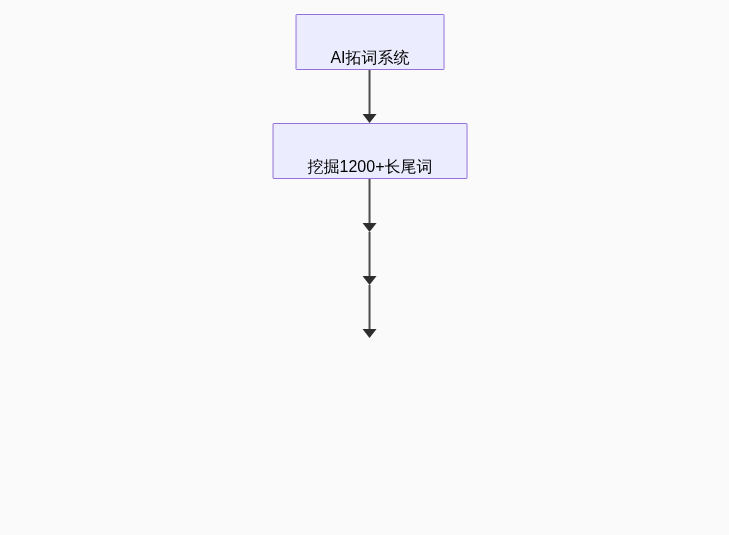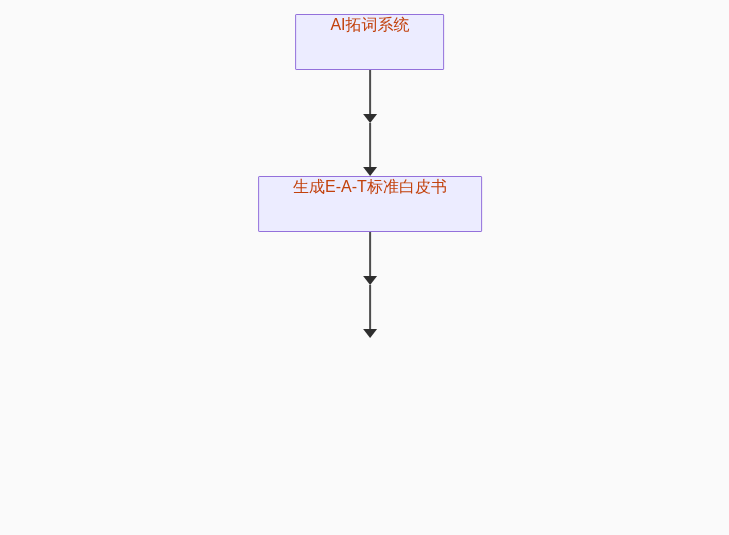--- a/index.html
+++ b/index.html
@@ -23,26 +23,26 @@
     transform: translateX(-50%);
     display: flex;
     flex-direction: column;
     align-items: center;
   }
   .node {
     box-sizing: border-box;
     height: 56px;
     padding: 0 34px;
     display: flex;
-    align-items: flex-start;
+    align-items: flex-end;
     justify-content: center;
     background: #ECECFF;
     border: 1px solid #9370DB;
     border-radius: 1px;
-    color: #c2410c;
+    color: #000000;
     font-size: 16px;
     white-space: nowrap;
   }
   .edge {
     height: 53px;
     display: flex;
     flex-direction: column;
     align-items: center;
   }
   .edge .line {
@@ -66,29 +66,29 @@
 
     <div class="node">
       <span>AI拓词系统</span>
     </div>
 
     <div class="edge">
       <div class="line"></div>
       <div class="arrowhead"></div>
     </div>
 
+    <div class="node">
+      <span>挖掘1200+长尾词</span>
+    </div>
 
     <div class="edge">
       <div class="line"></div>
       <div class="arrowhead"></div>
     </div>
 
-    <div class="node">
-      <span>生成E-A-T标准白皮书</span>
-    </div>
 
     <div class="edge">
       <div class="line"></div>
       <div class="arrowhead"></div>
     </div>
 
 
     <div class="edge">
       <div class="line"></div>
       <div class="arrowhead"></div>

